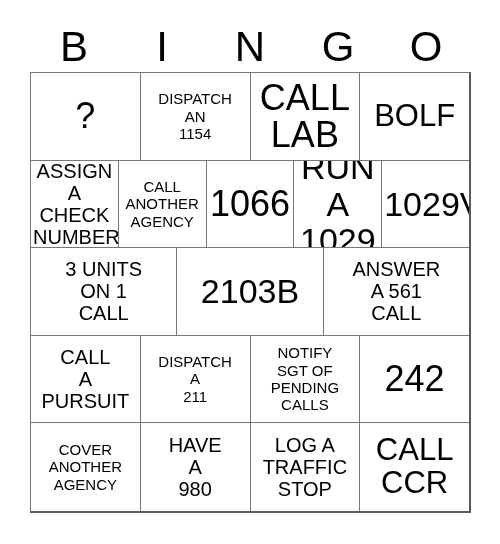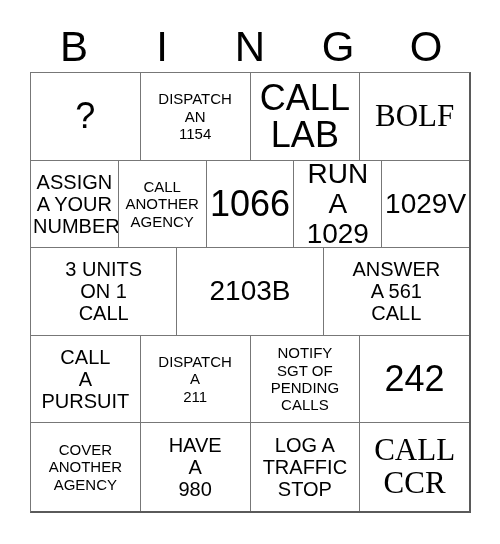--- a/index.html
+++ b/index.html
@@ -86,22 +86,22 @@
     display: block;
     width: 100%;
     line-height: 1.08;
     word-break: normal;
     white-space: pre-line;
     color: #000000;
   }
 
   
   .sz-xxl .cell-text { font-size: 36px; line-height: 1.05; }
-  .sz-xl  .cell-text { font-size: 31px; line-height: 1.06; font-family: Liberation Serif, serif; }
-  .sz-lg  .cell-text { font-size: 28px; line-height: 1.08; }
+  .sz-xl  .cell-text { font-size: 31px; line-height: 1.06; }
+  .sz-lg  .cell-text { font-size: 34px; line-height: 1.08; }
   .sz-md  .cell-text { font-size: 20px; line-height: 1.10; }
   .sz-sm  .cell-text { font-size: 15px; line-height: 1.16; text-align: center; }
 </style>
 </head>
 <body>
 
 <div id="bingo-card">
 
   <div class="header-row">
     <div class="header-letter">B</div>
@@ -127,21 +127,21 @@
 LAB</span>
         </div>
       <div class="cell sz-xl">
           <span class="cell-text">BOLF</span>
         </div>
     </div>
 
     <div class="grid-row">
       <div class="cell sz-md">
           <span class="cell-text">ASSIGN
-A YOUR
+A CHECK
 NUMBER</span>
         </div>
       <div class="cell sz-sm">
           <span class="cell-text">CALL
 ANOTHER
 AGENCY</span>
         </div>
       <div class="cell sz-xxl">
           <span class="cell-text">1066</span>
         </div>

